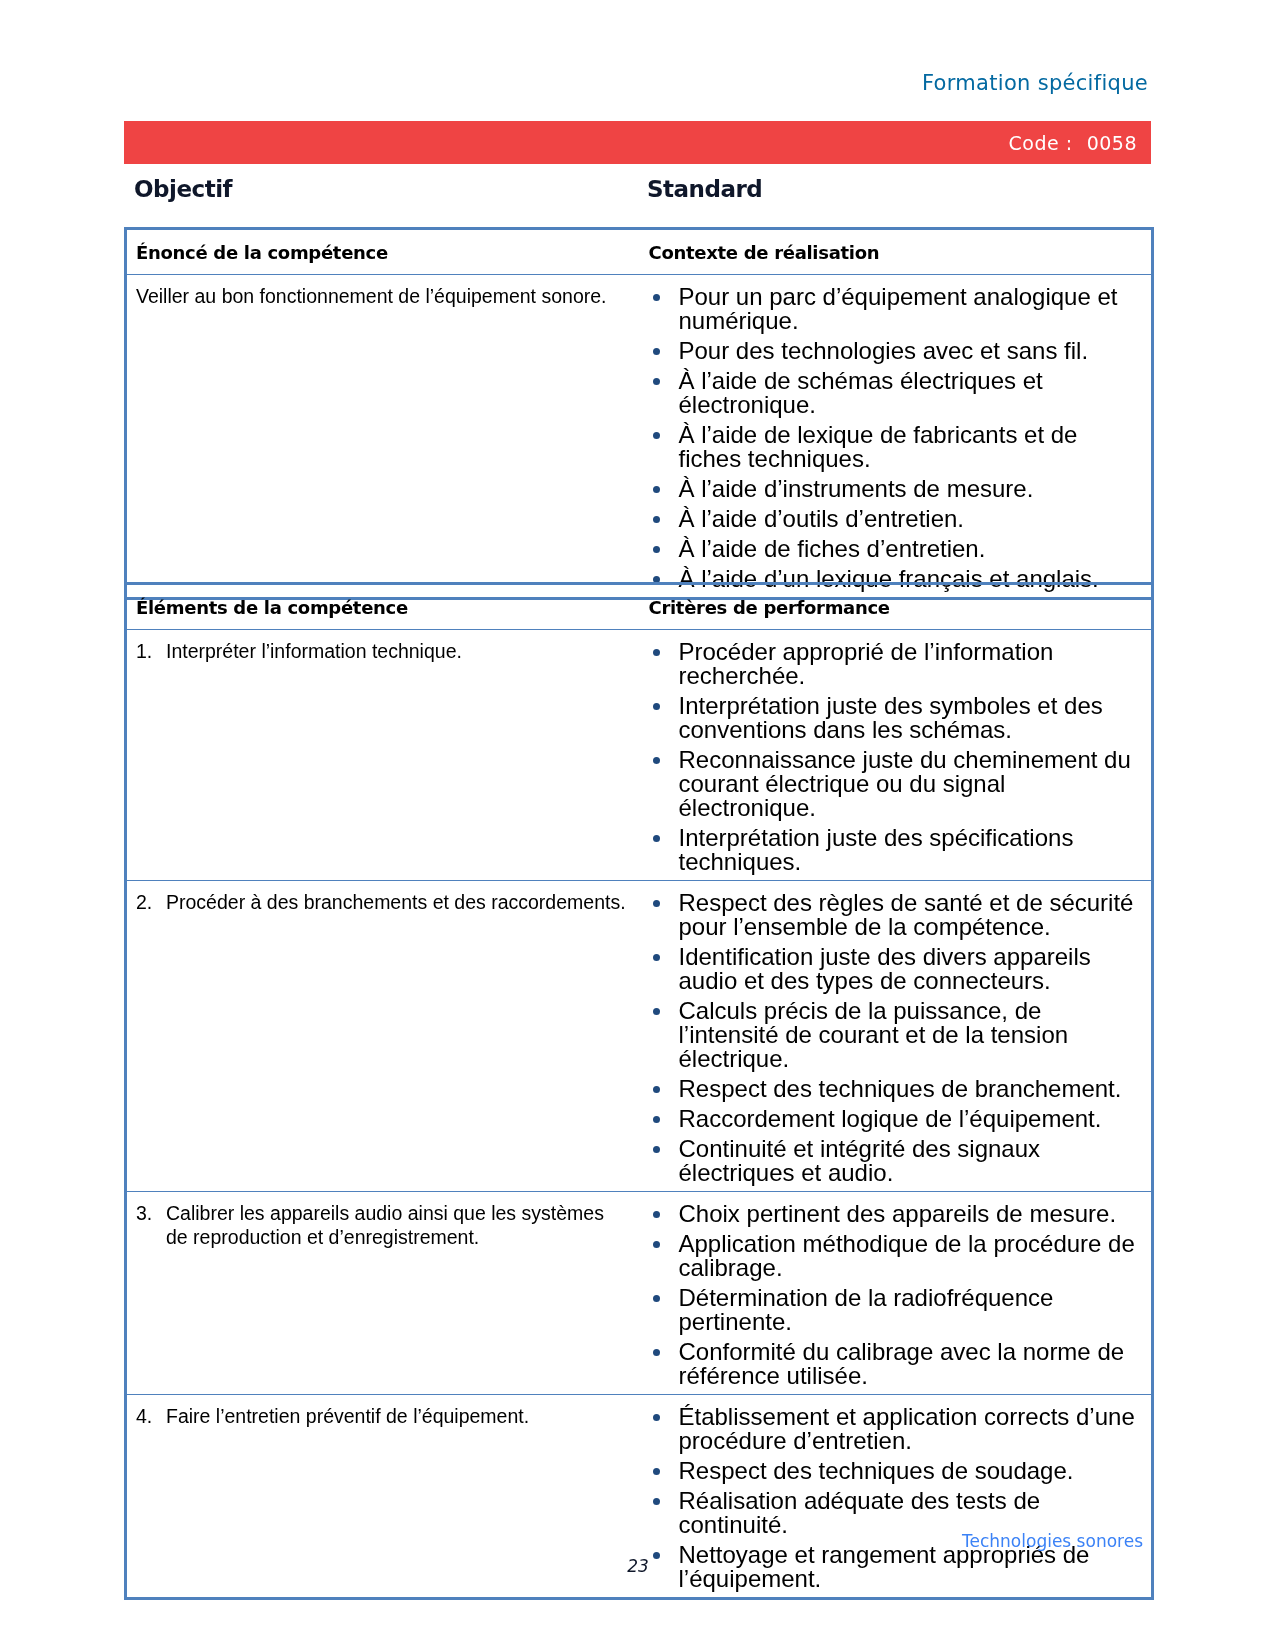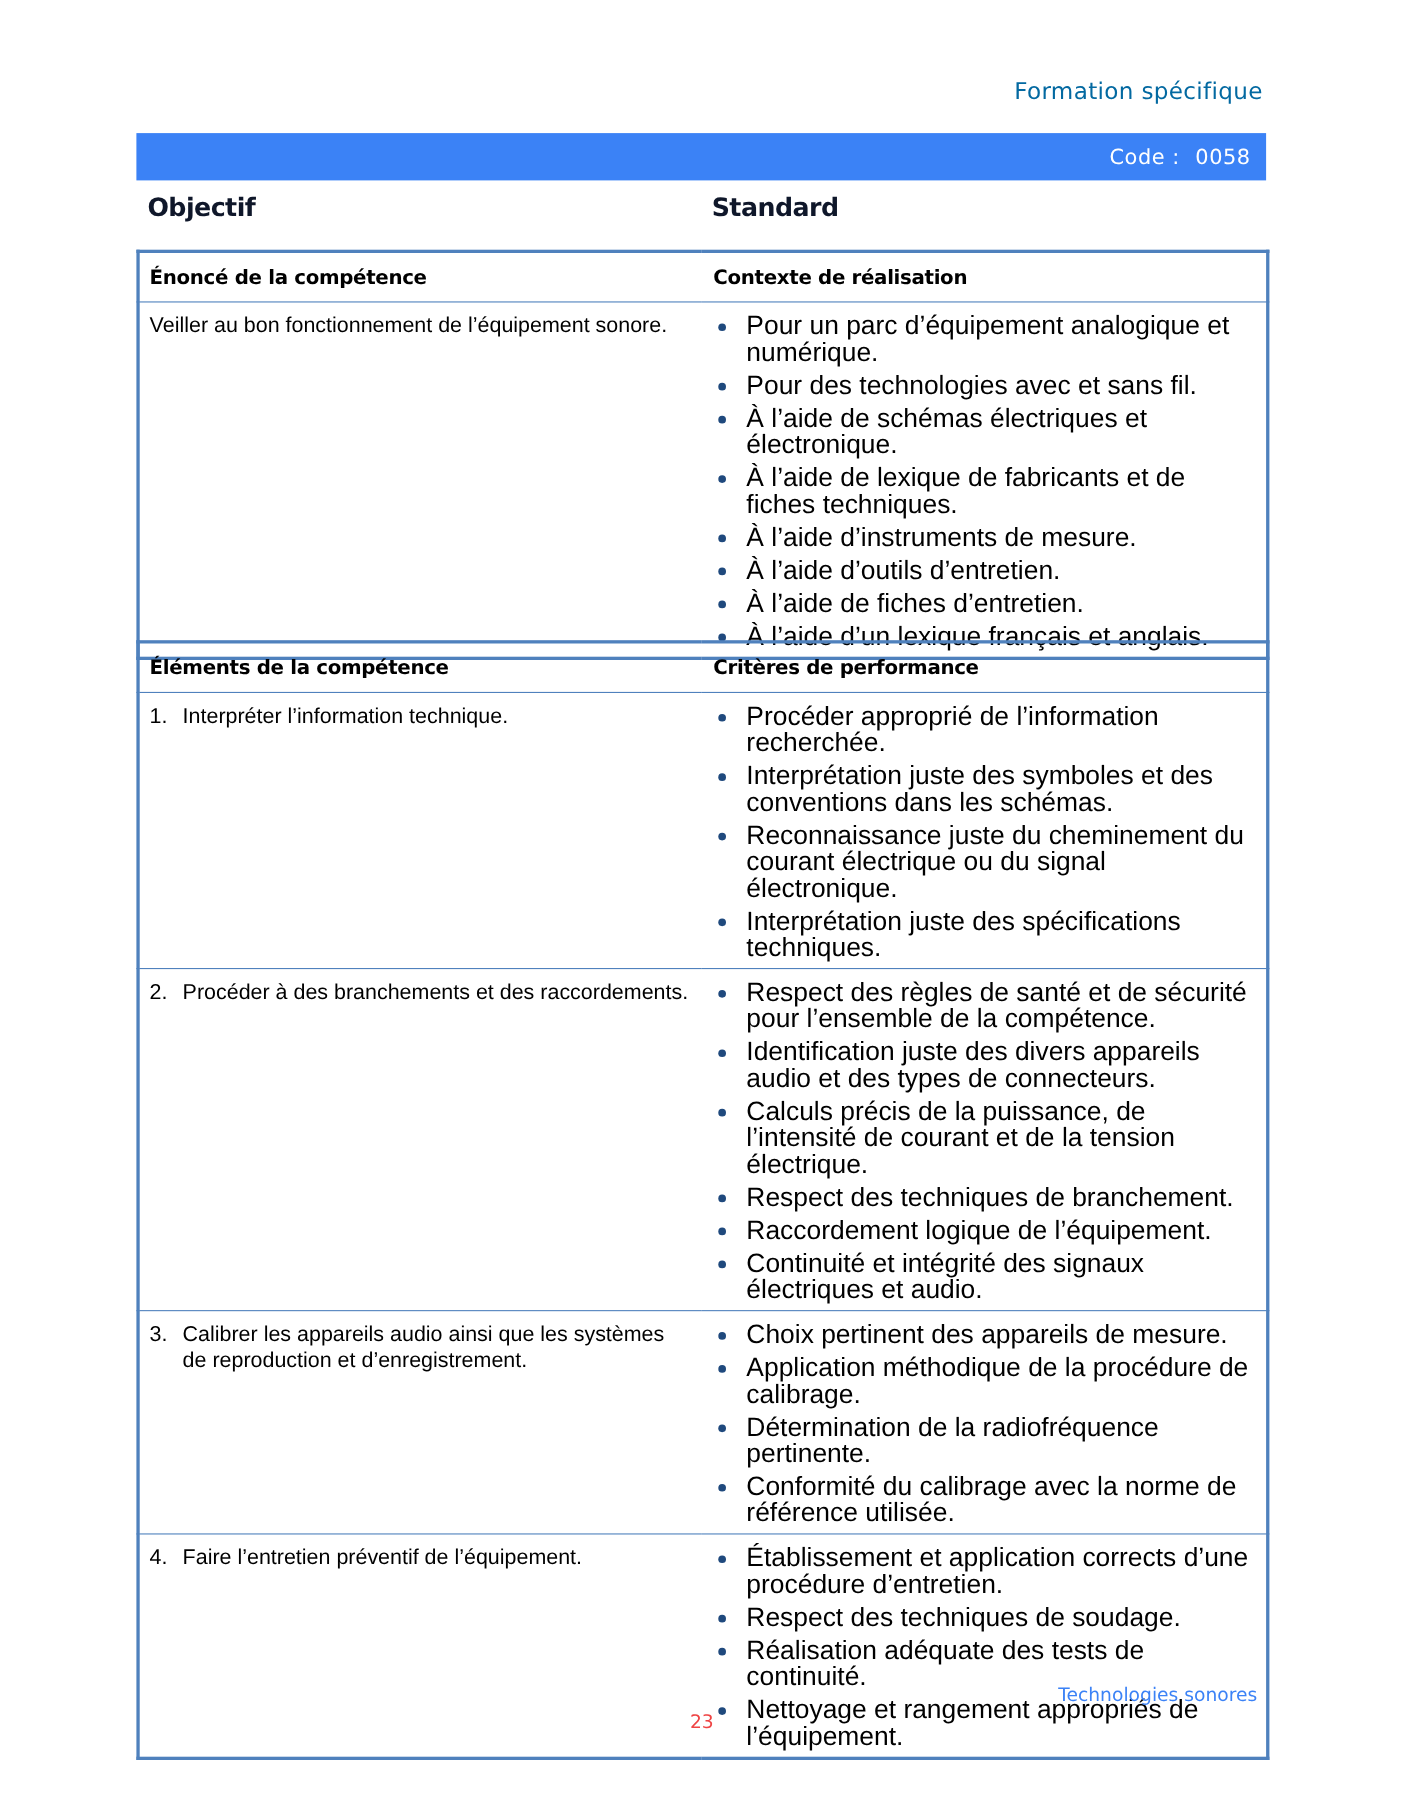--- a/index.html
+++ b/index.html
@@ -1,21 +1,21 @@
 <!DOCTYPE html>
 <html><head>
 <meta charset="utf-8">
 <style>
   html, body { margin: 0; padding: 0; background: #ffffff; }
   body { width: 1276px; height: 1651px; position: relative; overflow: hidden;
          font-family: "DejaVu Sans", sans-serif; color: #000; }
   .header-title { position: absolute; right: 128px; top: 71px; font-size: 21px;
                   color: #0369a1; letter-spacing: 0.3px; }
   .code-bar { position: absolute; left: 124px; top: 121px; width: 1027px; height: 43px;
-              background: #3b82f6; color: #fff; font-size: 19px; box-sizing: border-box;
+              background: #ef4444; color: #fff; font-size: 19px; box-sizing: border-box;
               display: flex; align-items: center; justify-content: flex-end; padding-right: 14px;
               letter-spacing: 0.5px; }
   .code-bar .code-label { margin-right: 14px; }
   .section-heads { position: absolute; left: 124px; top: 176px; width: 1027px; height: 40px; }
   .section-heads span { position: absolute; top: 0; font-family: "DejaVu Sans", sans-serif;
                         font-weight: bold; font-size: 23px; color: #0f172a; letter-spacing: -0.5px; }
   .section-heads .left { left: 10px; }
   .section-heads .right { left: 523px; }
 
   table.comp { position: absolute; left: 124px; width: 1027px; border-collapse: collapse;
@@ -35,21 +35,21 @@
   .num-item .n { width: 30px; flex: none; }
   ul.bullets { list-style: none; margin: 0; padding: 10px 10px 6px 11px; }
   ul.bullets li { position: relative; padding-left: 30px; font-family: "Liberation Sans", sans-serif;
                   font-size: 24px; line-height: 24px; margin-bottom: 6px; }
   ul.bullets li:last-child { margin-bottom: 0; }
   ul.bullets li .dot { position: absolute; left: 4px; top: 9px; width: 7px; height: 7px;
                        border-radius: 50%; background: #1f497d; }
 
   .footer-title { position: absolute; right: 133px; top: 1531px; font-size: 17px; color: #3b82f6; }
   .page-num { position: absolute; left: 0; width: 1276px; text-align: center; top: 1556px;
-              font-size: 17px; color: #ef4444; }
+              font-size: 17px; color: #0f172a; font-style: italic; }
 </style>
 </head>
 <body>
 
 <div class="header-title">Formation spécifique</div>
 
 <div class="code-bar">
   <span class="code-label">Code :</span>
   <span>0058</span>
 </div>

